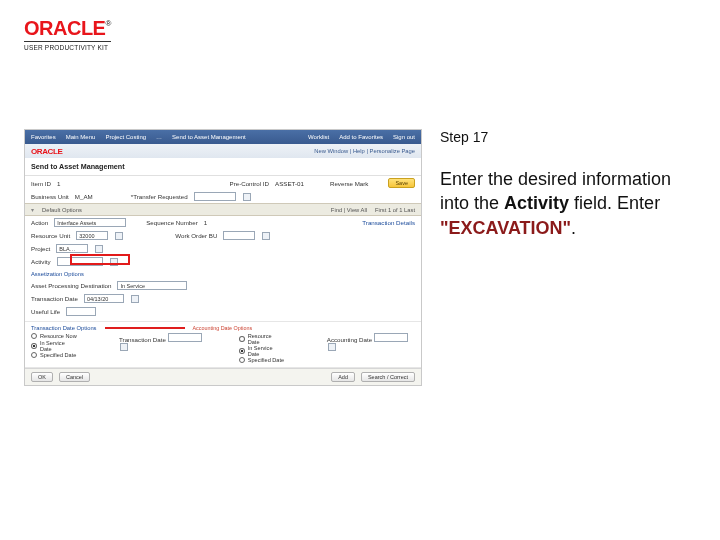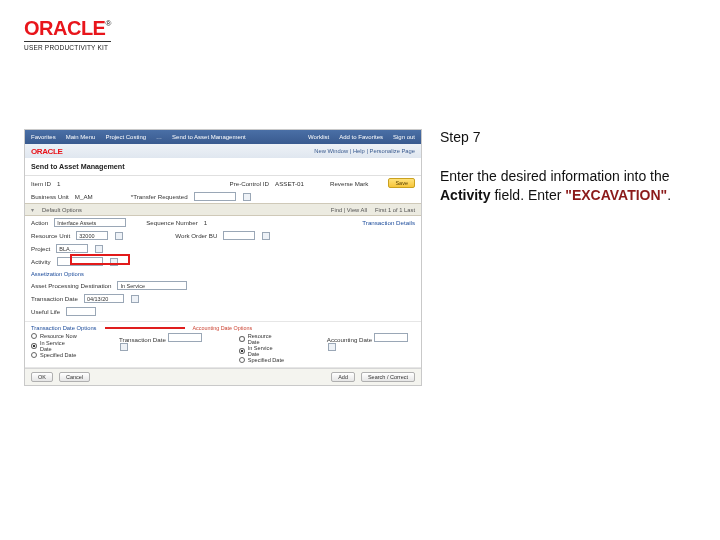--- a/index.html
+++ b/index.html
@@ -13,21 +13,21 @@
   .logo-tm   { font-size: 8px; color: #222; vertical-align: top; position: relative; top: 1px; }
   .logo-sub  { font-size: 6.5px; letter-spacing: 0.2px; color: #222; border-top: 1px solid #333; padding-top: 2px; margin-top: 3px; }
   .doc-title { font-size: 14px; color: #111; }
 
   
   .main-row { display: flex; gap: 18px; margin-top: 78px; }
   .left-col { width: 398px; }
   .right-col { flex: 1; }
 
   .step-label { font-size: 14px; color: #111; margin-bottom: 22px; }
-  .instr { font-size: 14px; color: #111; line-height: 1.35; }
+  .instr { font-size: 18px; color: #111; line-height: 1.35; }
   .instr b { font-weight: 700; }
   .code-literal { color: #8b1a1a; font-weight: 700; }
 
   
   .app {
     width: 398px;
     font-size: 6.2px;
     color: #333;
     border: 1px solid #c9c9c9;
     background: #fff;
@@ -273,18 +273,18 @@
         <span class="f-sep"></span>
         <span class="btn-tiny">Add</span>
         <span class="btn-tiny">Search / Correct</span>
       </div>
     </div>
 
     <div class="hl" style="left:46px; top:125px;"></div>
   </div>
 
   <div class="right-col">
-    <div class="step-label">Step 7</div>
+    <div class="step-label">Step 17</div>
     <div class="instr">
       <span>Enter the desired information into the </span><b>Activity</b><span> field. Enter </span><span class="code-literal">"EXCAVATION"</span><span>.</span>
     </div>
   </div>
 </div>
 
 </body></html>

